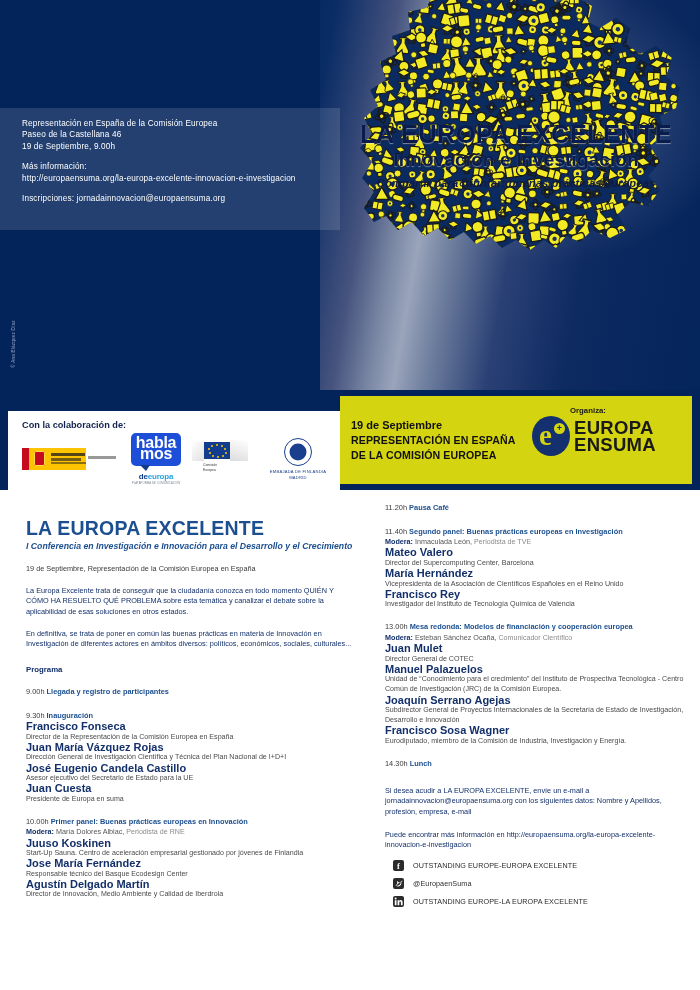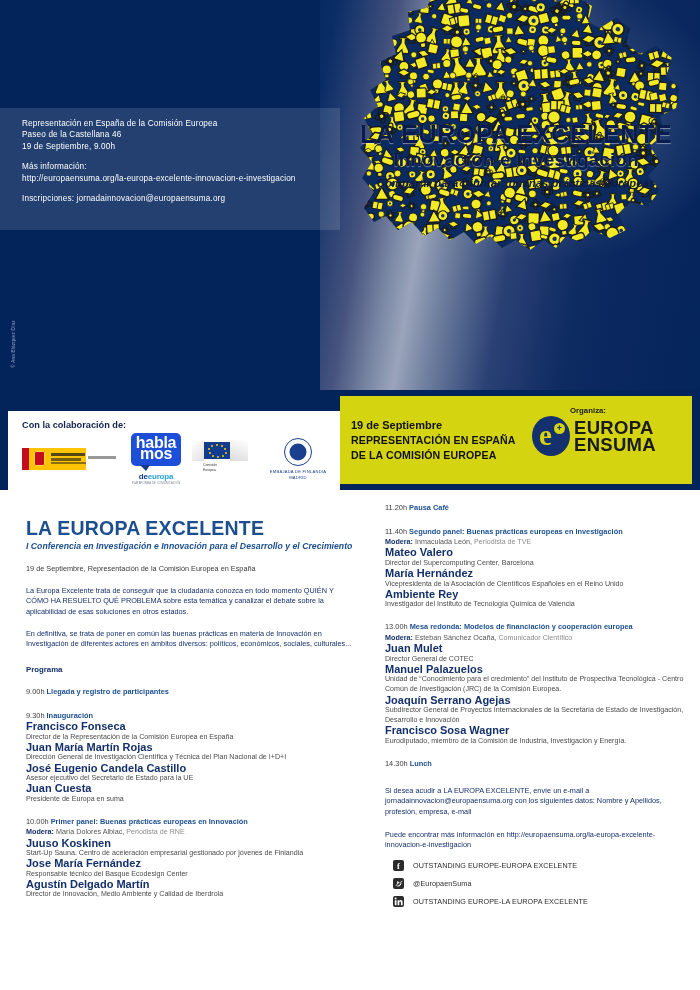--- a/index.html
+++ b/index.html
@@ -1785,21 +1785,21 @@
     <div class="para second">En definitiva, se trata de  poner en común las buenas prácticas en materia de Innovación en Investigación  de diferentes actores en ámbitos diversos:   políticos, económicos, sociales, culturales...</div>
     <div class="programlabel">Programa</div>
     <div id="slotsL">
         <div class="slot">
           <div class="slot-head"><span>9.00h </span><b>Llegada y registro de participantes</b></div>
         </div>
         <div class="slot">
           <div class="slot-head"><span>9.30h </span><b>Inauguración</b></div>
           <div class="spk">Francisco Fonseca</div>
           <div class="role">Director de la Representación de la Comisión Europea en España</div>
-          <div class="spk">Juan María Martín Rojas</div>
+          <div class="spk">Juan María Vázquez Rojas</div>
           <div class="role">Dirección General de Investigación Científica y Técnica del Plan Nacional de I+D+I</div>
           <div class="spk">José Eugenio Candela Castillo</div>
           <div class="role">Asesor ejecutivo del Secretario de Estado para la UE</div>
           <div class="spk">Juan Cuesta</div>
           <div class="role">Presidente de Europa en suma</div>
         </div>
         <div class="slot">
           <div class="slot-head"><span>10.00h </span><b>Primer panel: Buenas prácticas europeas en Innovación</b></div>
           <div class="mod"><b>Modera: </b><span>María Dolores Albiac, </span><span class="role">Periodista de RNE</span></div>
           <div class="spk">Juuso Koskinen</div>
@@ -1817,21 +1817,21 @@
         <div class="slot">
           <div class="slot-head"><span>11.20h </span><b>Pausa Café</b></div>
         </div>
         <div class="slot">
           <div class="slot-head"><span>11.40h </span><b>Segundo panel: Buenas prácticas europeas en Investigación</b></div>
           <div class="mod"><b>Modera: </b><span>Inmaculada León, </span><span class="role">Periodista de TVE</span></div>
           <div class="spk">Mateo Valero</div>
           <div class="role">Director del  Supercomputing Center, Barcelona</div>
           <div class="spk">María Hernández</div>
           <div class="role">Vicepresidenta de la Asociación de Científicos Españoles en el Reino Unido</div>
-          <div class="spk">Ambiente Rey</div>
+          <div class="spk">Francisco Rey</div>
           <div class="role">Investigador del Instituto de Tecnología Química de Valencia</div>
         </div>
         <div class="slot">
           <div class="slot-head"><span>13.00h </span><b>Mesa redonda: Modelos de financiación y cooperación europea</b></div>
           <div class="mod"><b>Modera: </b><span>Esteban Sánchez Ocaña, </span><span class="role">Comunicador Científico</span></div>
           <div class="spk">Juan Mulet</div>
           <div class="role">Director General de COTEC</div>
           <div class="spk">Manuel Palazuelos</div>
           <div class="role">Unidad de “Conocimiento para el crecimiento” del Instituto de Prospectiva Tecnológica - Centro Común de Investigación (JRC) de la Comisión Europea.</div>
           <div class="spk">Joaquín Serrano Agejas</div>

